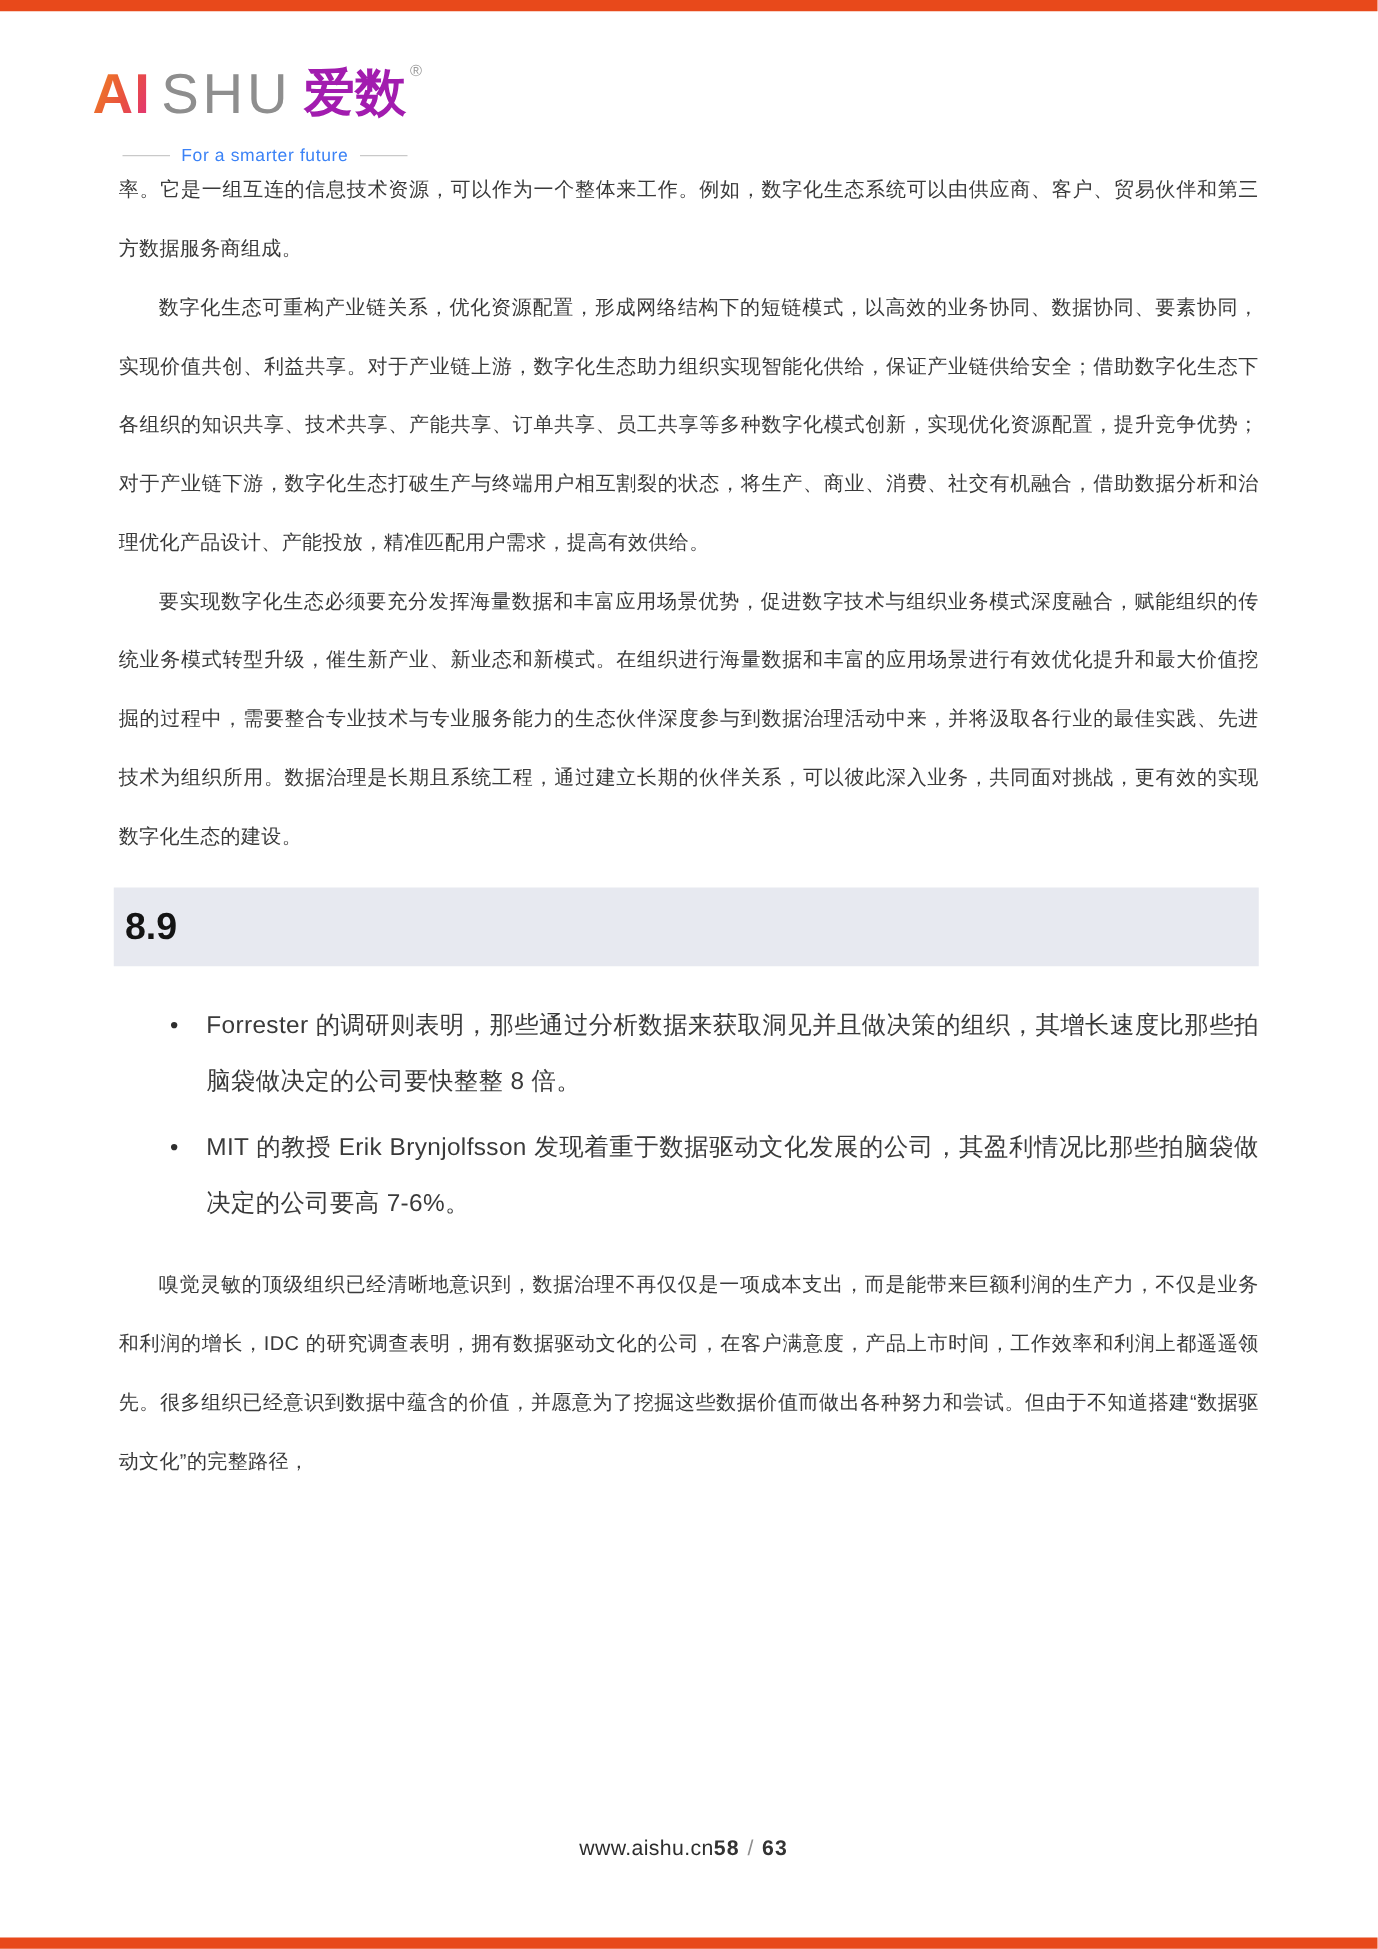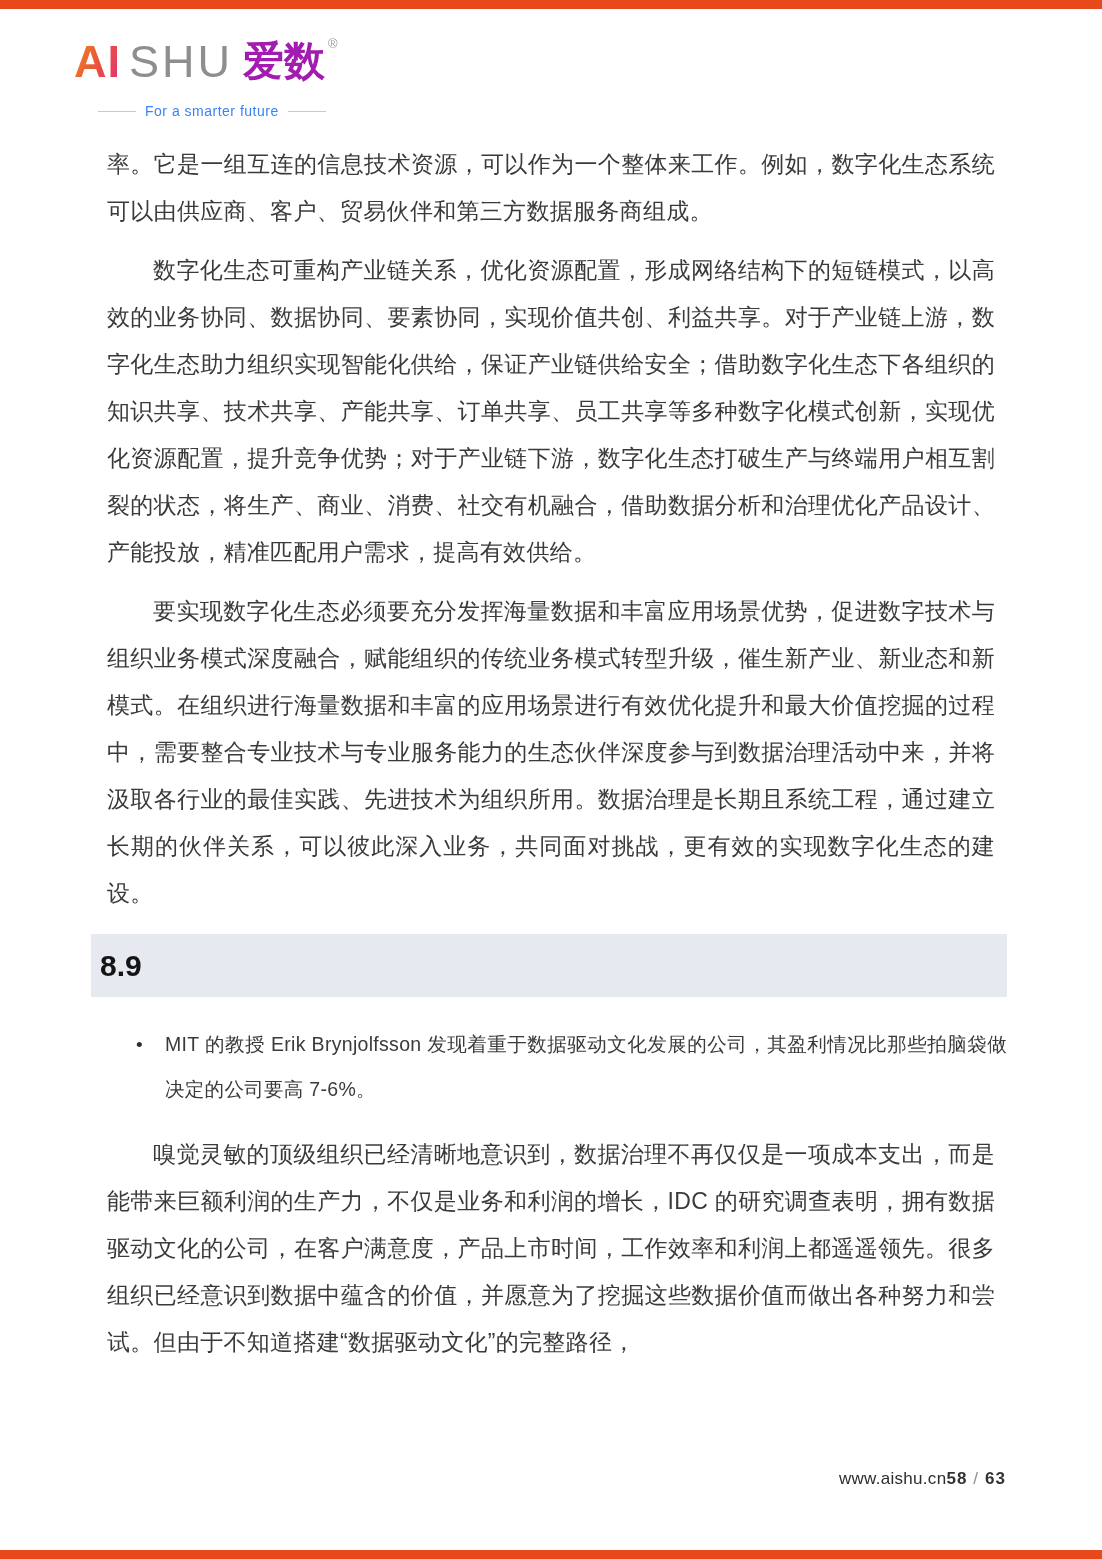--- a/index.html
+++ b/index.html
@@ -16,21 +16,21 @@
     position:relative;overflow:hidden;
   }
   .top-bar,.bottom-bar{
     position:absolute;left:0;width:1102px;height:9px;
     background:var(--accent-bar);
   }
   .top-bar{top:0;}
   .bottom-bar{bottom:0;}
 
   
-  .header{position:absolute;top:39px;left:74px;}
+  .header{position:absolute;top:52px;left:74px;}
   .logo-line{display:flex;align-items:flex-start;line-height:1;}
   .logo-ai{
     font-size:45px;font-weight:700;color:#e8552d;letter-spacing:1px;
   }
   @supports ((-webkit-background-clip:text) or (background-clip:text)){
     .logo-ai{
       background:linear-gradient(115deg,#f08a1d 0%,#e9503f 55%,#e1307f 100%);
       -webkit-background-clip:text;background-clip:text;color:transparent;
     }
   }
@@ -40,22 +40,22 @@
   .tagline{
     display:flex;align-items:center;gap:9px;
     margin-top:19px;margin-left:24px;
     font-size:14px;color:#3b82f6;letter-spacing:0.5px;
   }
   .tagline .dash{width:38px;height:1px;background:#c9c9c9;}
 
   
   .content{position:absolute;left:95px;width:912px;top:129px;}
   p.body{
-    margin:12px;
-    font-size:23px;line-height:47px;
+    margin:0;
+    font-size:16px;line-height:47px;
     color:var(--body-text);
     text-align:justify;text-justify:inter-character;
     letter-spacing:0.3px;
   }
   p.indent{text-indent:2em;}
 
   .section-heading{
     margin:17px 0 22px -4px;
     background:var(--heading-band-bg);
     height:63px;
@@ -81,21 +81,21 @@
   }
   ul.bullets li::before{
     content:"•";
     position:absolute;left:-29px;top:0;
     font-size:19px;color:#2e2e2e;
   }
 
   
   .footer{
     position:absolute;left:88px;right:96px;bottom:70px;
-    display:flex;justify-content:flex-end;align-items:center;
+    display:flex;justify-content:center;align-items:center;
     font-size:17px;
   }
   .website{color:#2d2d2d;letter-spacing:0.3px;}
   .pagenum{color:#333;font-weight:700;letter-spacing:1px;}
   .pagenum .sep{color:#8f8f8f;font-weight:400;padding:0 6px;}
 </style>
 </head>
 <body>
 
 <div class="top-bar"></div>
@@ -118,20 +118,21 @@
   <p class="body">率。它是一组互连的信息技术资源，可以作为一个整体来工作。例如，数字化生态系统可以由供应商、客户、贸易伙伴和第三方数据服务商组成。</p>
   <p class="body indent">数字化生态可重构产业链关系，优化资源配置，形成网络结构下的短链模式，以高效的业务协同、数据协同、要素协同，实现价值共创、利益共享。对于产业链上游，数字化生态助力组织实现智能化供给，保证产业链供给安全；借助数字化生态下各组织的知识共享、技术共享、产能共享、订单共享、员工共享等多种数字化模式创新，实现优化资源配置，提升竞争优势；对于产业链下游，数字化生态打破生产与终端用户相互割裂的状态，将生产、商业、消费、社交有机融合，借助数据分析和治理优化产品设计、产能投放，精准匹配用户需求，提高有效供给。</p>
   <p class="body indent">要实现数字化生态必须要充分发挥海量数据和丰富应用场景优势，促进数字技术与组织业务模式深度融合，赋能组织的传统业务模式转型升级，催生新产业、新业态和新模式。在组织进行海量数据和丰富的应用场景进行有效优化提升和最大价值挖掘的过程中，需要整合专业技术与专业服务能力的生态伙伴深度参与到数据治理活动中来，并将汲取各行业的最佳实践、先进技术为组织所用。数据治理是长期且系统工程，通过建立长期的伙伴关系，可以彼此深入业务，共同面对挑战，更有效的实现数字化生态的建设。</p>
 
   <h2 class="section-heading">
     <span class="sec-num">8.9</span>
   </h2>
 
 
   <ul class="bullets">
+    <li>Forrester 的调研则表明，那些通过分析数据来获取洞见并且做决策的组织，其增长速度比那些拍脑袋做决定的公司要快整整 8 倍。</li>
     <li>MIT 的教授 Erik Brynjolfsson 发现着重于数据驱动文化发展的公司，其盈利情况比那些拍脑袋做决定的公司要高 7-6%。</li>
   </ul>
 
   <p class="body indent">嗅觉灵敏的顶级组织已经清晰地意识到，数据治理不再仅仅是一项成本支出，而是能带来巨额利润的生产力，不仅是业务和利润的增长，IDC 的研究调查表明，拥有数据驱动文化的公司，在客户满意度，产品上市时间，工作效率和利润上都遥遥领先。很多组织已经意识到数据中蕴含的价值，并愿意为了挖掘这些数据价值而做出各种努力和尝试。但由于不知道搭建“数据驱动文化”的完整路径，</p>
 </main>
 
 <footer class="footer">
   <span class="website">www.aishu.cn</span>
   <span class="pagenum">
     <span>58</span><span class="sep">/</span><span>63</span>

